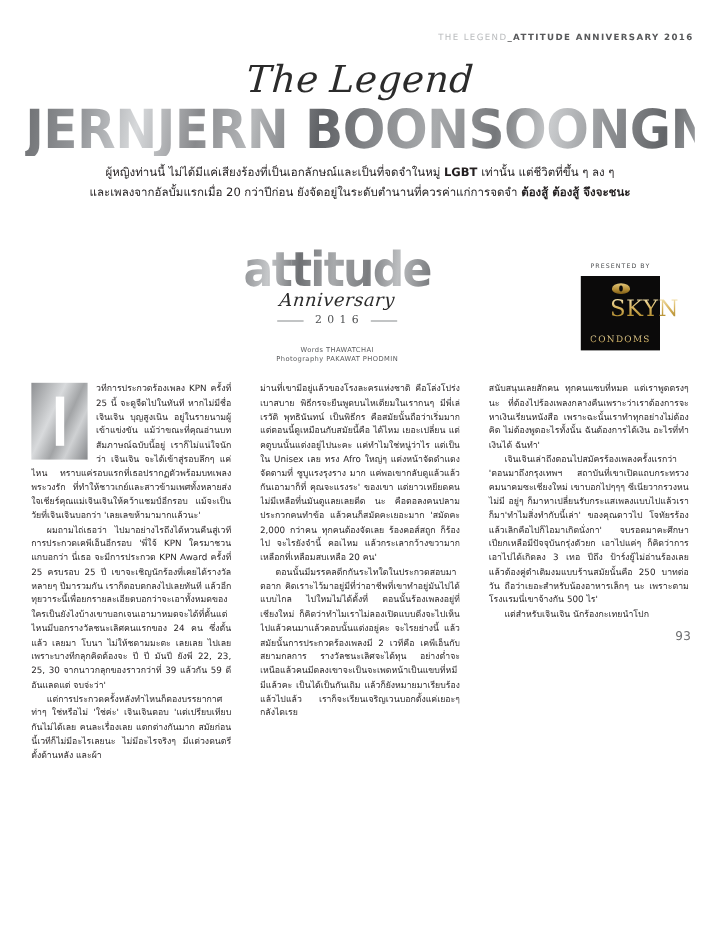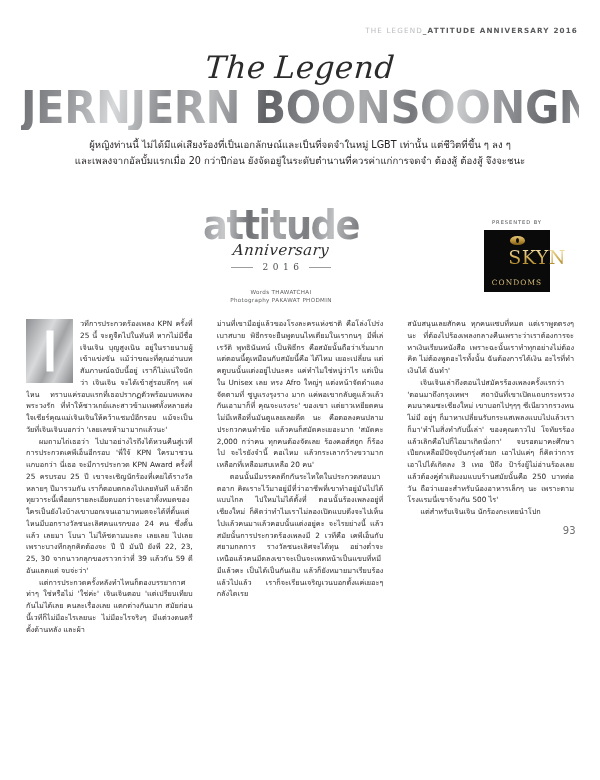--- a/index.html
+++ b/index.html
@@ -92,21 +92,21 @@
     position: absolute;
     top: 137px;
     left: 34px;
     width: 532px;
     text-align: center;
     font-size: 9.6px;
     line-height: 15.5px;
     color: #231f20;
     font-family: "DejaVu Sans", "Liberation Sans", sans-serif;
   }
-  .deck b { font-weight: normal; }
+  .deck b { font-weight: bold; }
 
   
   .logo-block {
     position: absolute;
     top: 205px;
     left: 196px;
     width: 170px;
     text-align: center;
   }
   .logo-attitude {

